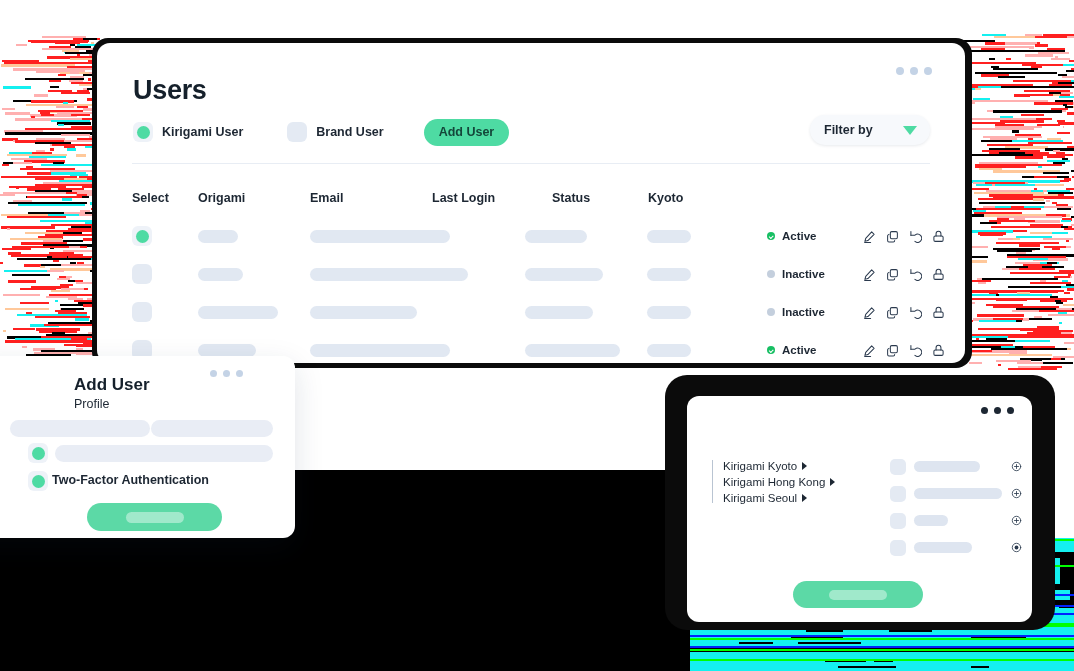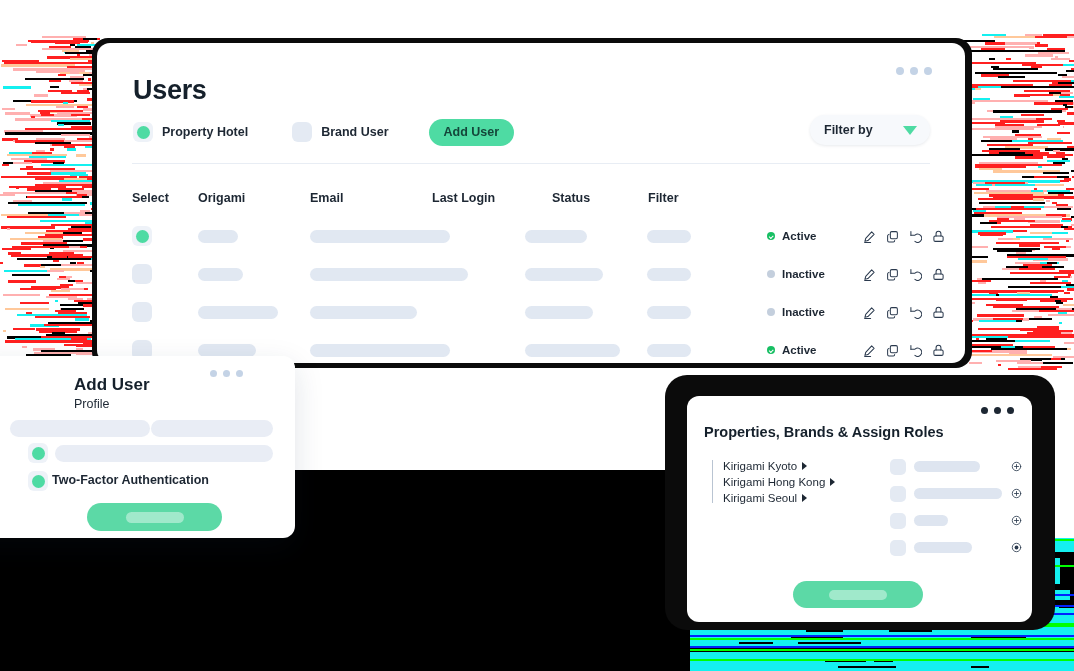--- a/index.html
+++ b/index.html
@@ -1031,42 +1031,42 @@
     <div class="dots" id="main-dots">
       <i></i>
         <i></i>
         <i></i>
     </div>
 
     <div id="users-title">Users</div>
 
     <div id="seg-row">
       <div class="chk on"></div>
-      <span class="seg-label">Property Hotel</span>
+      <span class="seg-label">Kirigami User</span>
       <span class="seg-gap"></span>
       <div class="chk"></div>
       <span class="seg-label">Brand User</span>
       <button id="add-user-btn">Add User</button>
     </div>
 
     <div id="filter-pill">
       <span class="flabel">Filter by</span>
       <span class="caret"></span>
     </div>
 
     <div id="divider"></div>
 
     <div id="tbl">
       <div class="trow thead">
         <div class="th c-select">Select</div>
         <div class="th c-user">Origami</div>
         <div class="th c-email">Email</div>
         <div class="th c-login">Last Login</div>
         <div class="th c-status">Status</div>
-        <div class="th c-action">Filter</div>
+        <div class="th c-action">Kyoto</div>
       </div>
       <div id="tbody">
           <div class="trow">
             <div class="c-select">
               <div class="chk on"></div>
             </div>
             <div class="c-user">
               <div class="ph" style="width: 40px;"></div>
             </div>
             <div class="c-name">
@@ -1273,21 +1273,20 @@
       <span class="inner"></span>
     </button>
 
   <div id="device-roles"></div>
   <div id="panel-roles">
     <div class="dots" id="roles-dots">
       <i></i>
         <i></i>
         <i></i>
     </div>
-    <div id="roles-title">Properties, Brands &amp; Assign Roles</div>
     <div class="tree" id="roles-tree">
         <div>
           <div class="children">
             <div class="child">
               <span class="cname">Kirigami Kyoto</span>
               <span class="rcaret"></span>
             </div>
             <div class="child">
               <span class="cname">Kirigami Hong Kong</span>
               <span class="rcaret"></span>

